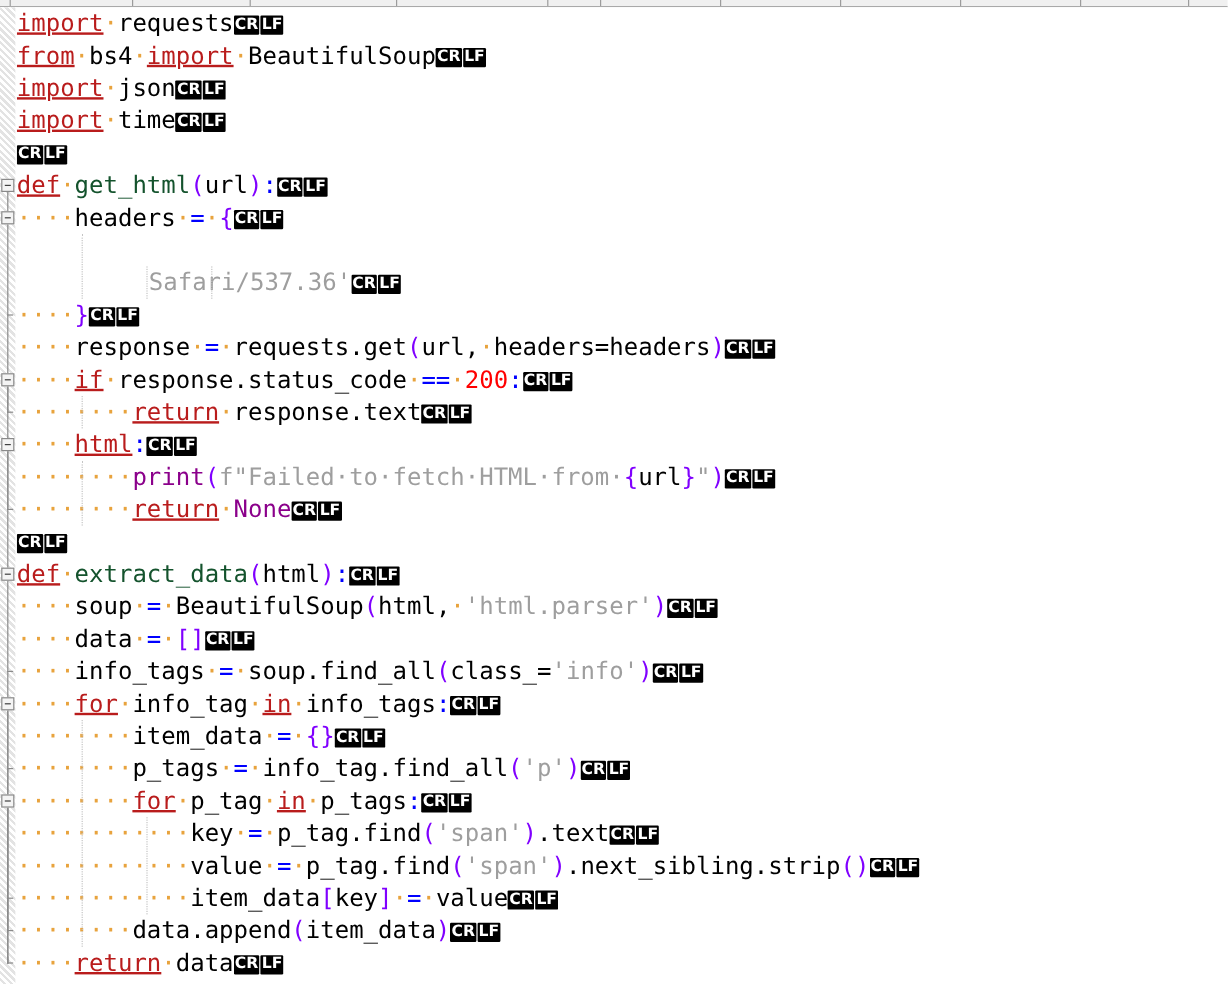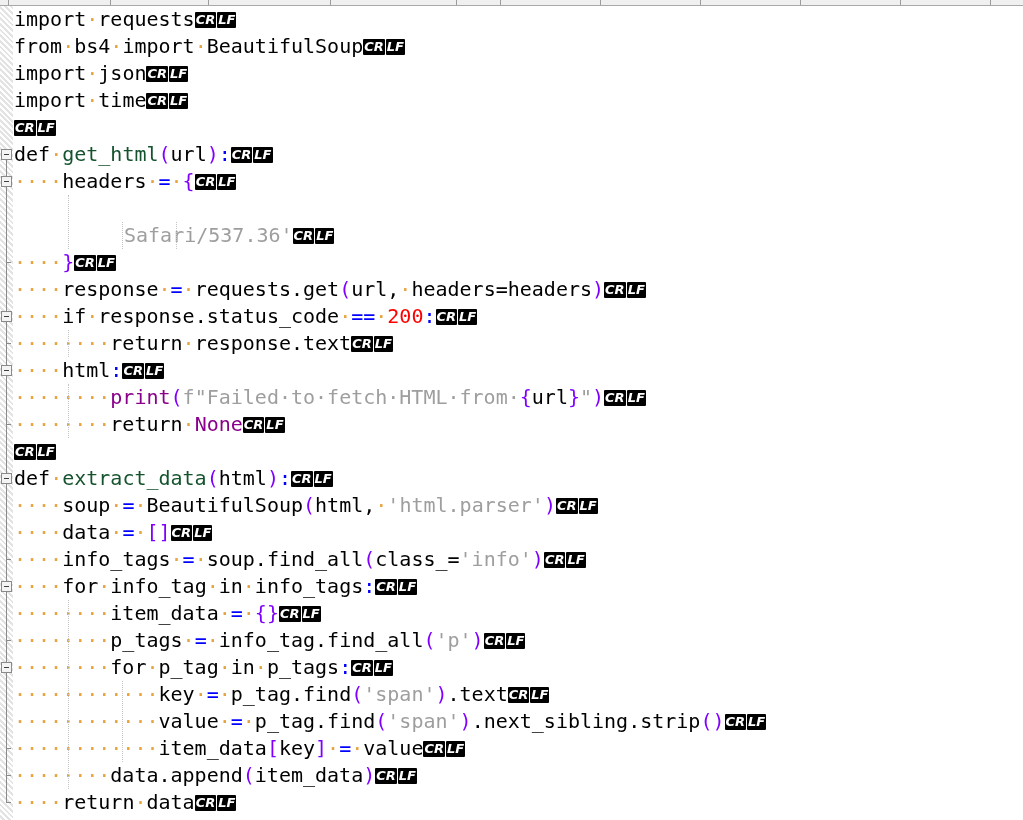--- a/index.html
+++ b/index.html
@@ -62,35 +62,35 @@
     position:absolute;left:0;height:27px;line-height:27px;
     white-space:pre;font-size:20px;
   }
 
   
   .iguide{
     position:absolute;width:0;border-left:1px dotted #c4c4c4;
   }
 
   
-  .kw   {color:#000000;}
+  .kw   {color:#b91c1c;text-decoration:underline;}
   .fn   {color:#14532d;}
   .bi   {color:#8b008b;}
   .num  {color:#ff0000;}
   .str  {color:#9e9e9e;}
   .pl   {color:#000000;}
   .op   {color:#0000ff;}
   .paren{color:#8000ff;}
   .brace{color:#8000ff;}
 
   
   .sp{color:#e8a33d;}
 
   
-  .eol{display:inline-block;vertical-align:baseline;font-style:italic;}
+  .eol{display:inline-block;vertical-align:baseline;}
   .eol b{
     display:inline-block;background:#000000;color:#ffffff;
     font-family:"DejaVu Sans","Liberation Sans",sans-serif;
     font-weight:bold;font-size:13px;line-height:16px;
     padding:0 1px;margin:0 1px 0 0;border-radius:1px;
     position:relative;top:-2px;
   }
 </style>
 </head>
 <body>

